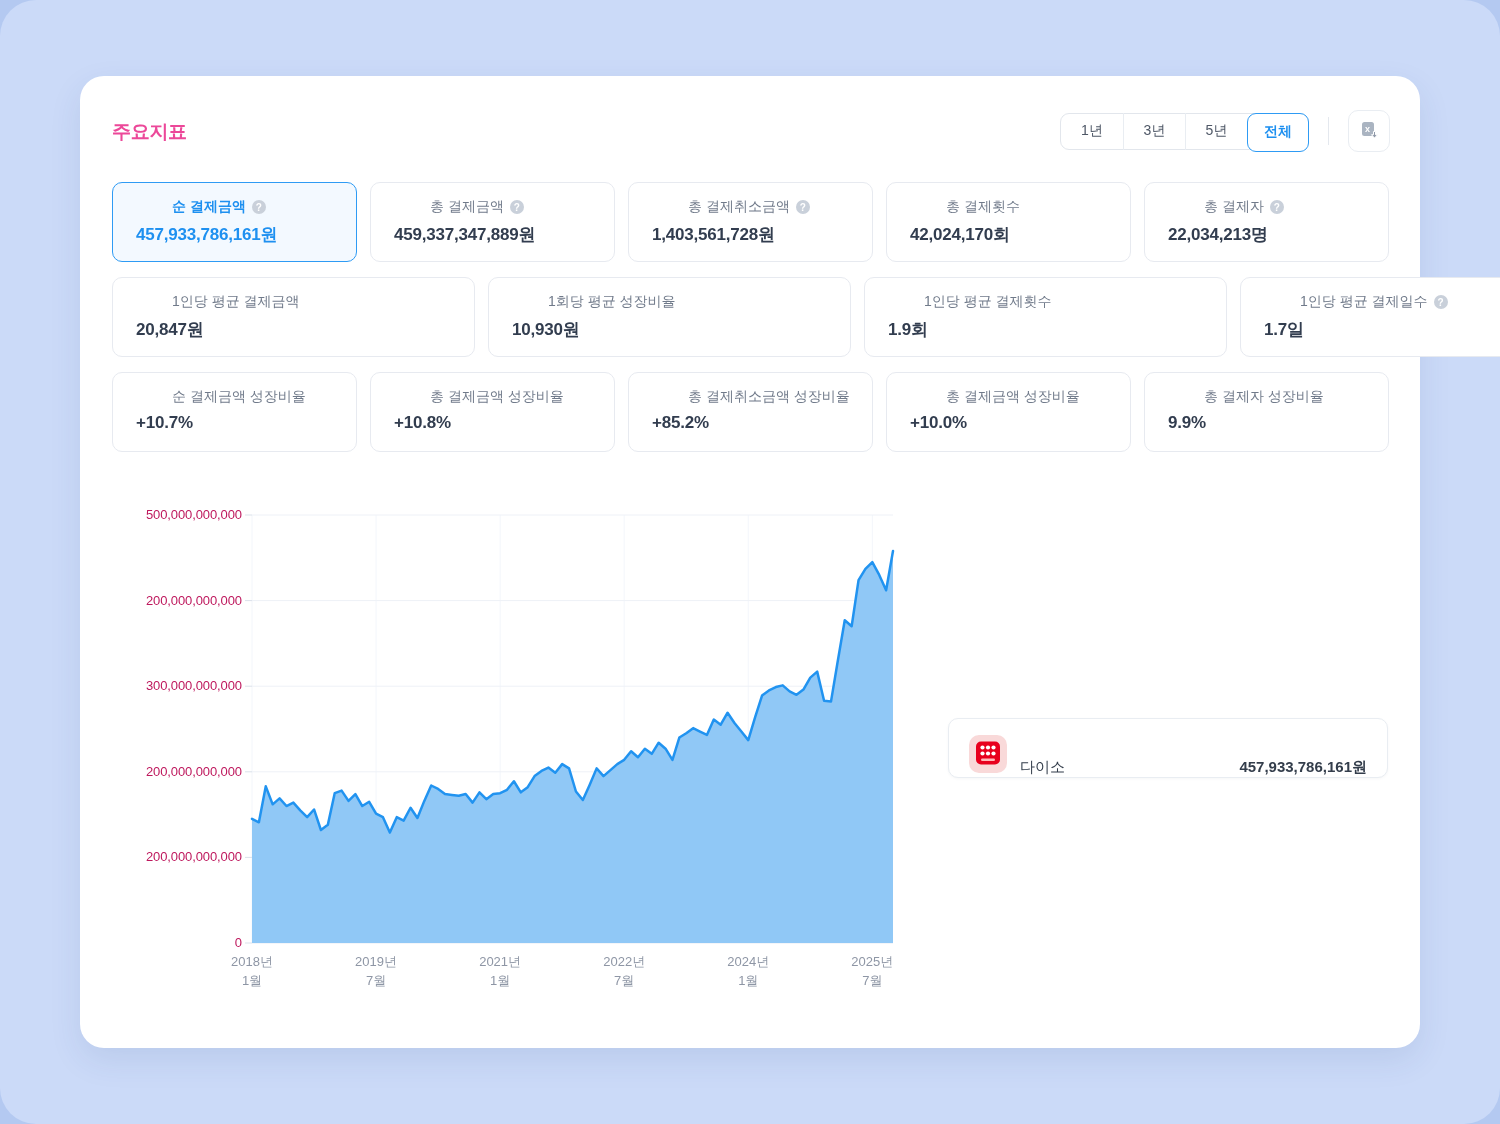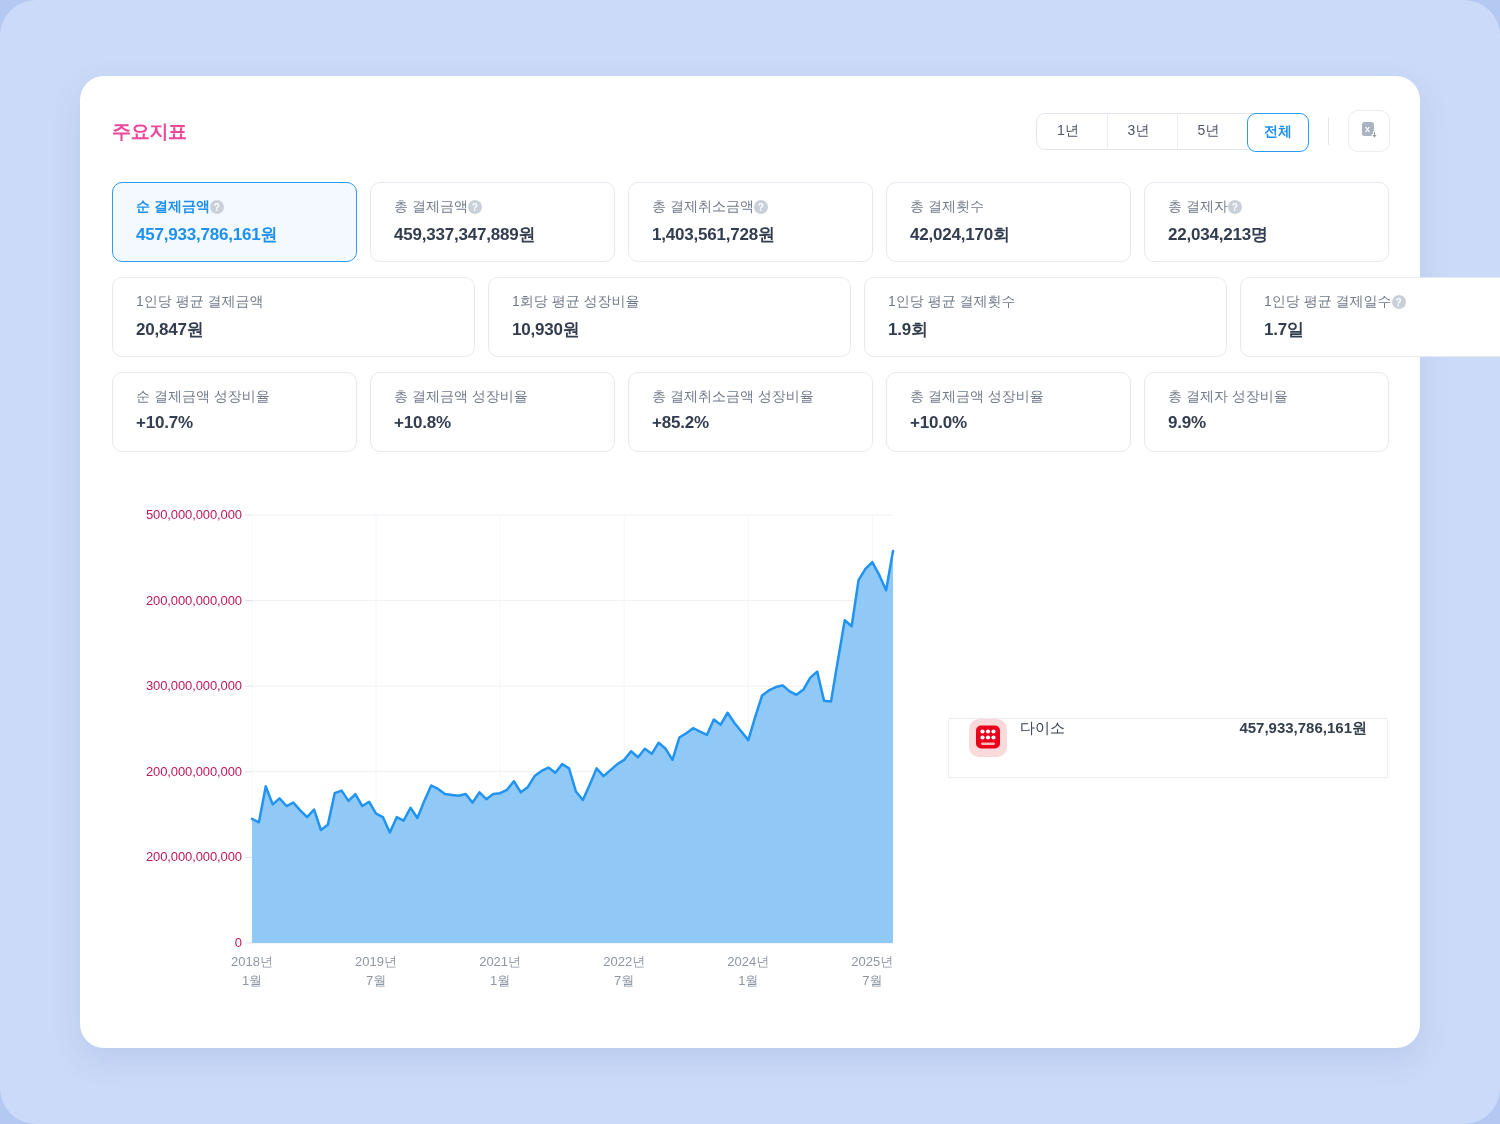--- a/index.html
+++ b/index.html
@@ -20,21 +20,21 @@
     background:#ffffff; border-radius:24px;
     box-shadow:0 12px 32px rgba(36,66,129,0.10);
   }
   .page-title {
     position:absolute; left:32px; top:43px;
     font-size:19px; font-weight:bold; color:#ec4899; letter-spacing:-0.3px;
   }
   
   .toolbar { position:absolute; right:30px; top:34px; display:flex; align-items:center; }
   .range-group {
-    display:flex; border:1px solid #e2e6ec; border-radius:9px; background:#fff; height:37px;gap:8px;
+    display:flex; border:1px solid #e2e6ec; border-radius:9px; background:#fff; height:37px;
   }
   .range-btn {
     width:62px; height:37px; background:transparent; border:none;
     border-left:1px solid #e9edf2; font-family:inherit;
     font-size:14px; color:#4e5766; cursor:pointer; margin-top:-1px; margin-bottom:-1px;
   }
   .range-btn:first-child { border-left:none; }
   .range-btn.selected {
     border:1.5px solid #2e9bf4; border-radius:9px; color:#1e90f0; font-weight:bold;
     background:#fff; margin:-1px -1px -1px 0; height:39px;
@@ -47,21 +47,21 @@
   
   .cards-row { position:absolute; left:32px; display:flex; gap:13px; }
   .row-1 { top:106px; } .row-2 { top:201px; } .row-3 { top:296px; }
   .card {
     height:80px; border:1px solid #e7eaf0; border-radius:10px; background:#fff;
     padding:15px 23px; cursor:pointer;
   }
   .row-1 .card, .row-3 .card { width:245px; }
   .row-2 .card { width:363px; }
   .card.selected { border:1.5px solid #2e9bf4; background:#f3f9ff; }
-  .card-label { font-size:14px; color:#707a8a; display:flex; align-items:center; white-space:nowrap; }
+  .card-label { font-size:14px; color:#707a8a; display:flex; align-items:center; gap:6px; white-space:nowrap;margin-left:36px; }
   .card.selected .card-label { color:#1e90f0; font-weight:bold; }
   .card-value { margin-top:7px; font-size:17px; font-weight:bold; color:#323d4f; letter-spacing:-0.2px; }
   .card.selected .card-value { color:#1e90f0; }
   .info {
     width:14px; height:14px; border-radius:50%; background:#c9d0da; color:#fff;
     font-size:10px; font-weight:bold; display:inline-flex; align-items:center; justify-content:center;
     flex:none;
   }
   
   .chart { position:absolute; left:0; top:0; width:100%; height:100%; }
@@ -69,23 +69,23 @@
   .ytick {
     position:absolute; width:135px; text-align:right; font-size:13px; color:#be185d;
     letter-spacing:-0.1px;
   }
   .xtick {
     position:absolute; width:90px; text-align:center; font-size:13px; color:#8e96a5; line-height:1.45;
   }
   
   .legend-card {
     position:absolute; left:868px; top:642px; width:440px; height:60px;
-    border:1px solid #e9edf2; border-radius:2px; background:#fff;
+    border:1px solid #e9edf2; border-radius:10px; background:#fff;
     box-shadow:0 1px 3px rgba(20,40,80,0.04);
-    display:flex; align-items:flex-start; padding:0 20px; cursor:pointer;
+    display:flex; align-items:flex-end; padding:0 20px; cursor:pointer;
   }
   .legend-name { margin-left:13px; font-size:15px; color:#333d4b; }
   .legend-value { margin-left:auto; font-size:15px; font-weight:bold; color:#333d4b; }
 </style>
 </head>
 <body>
 
 <div class="panel"></div>
 
 <div class="board">

